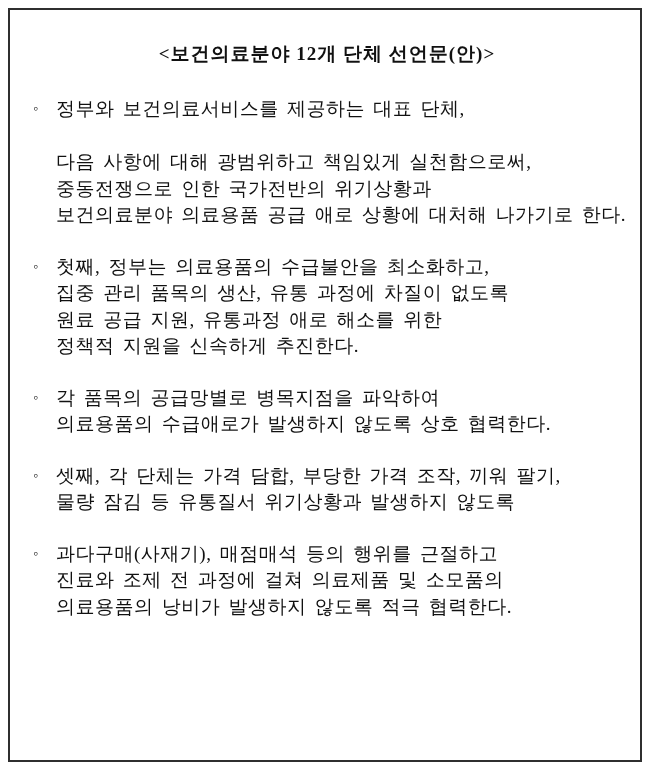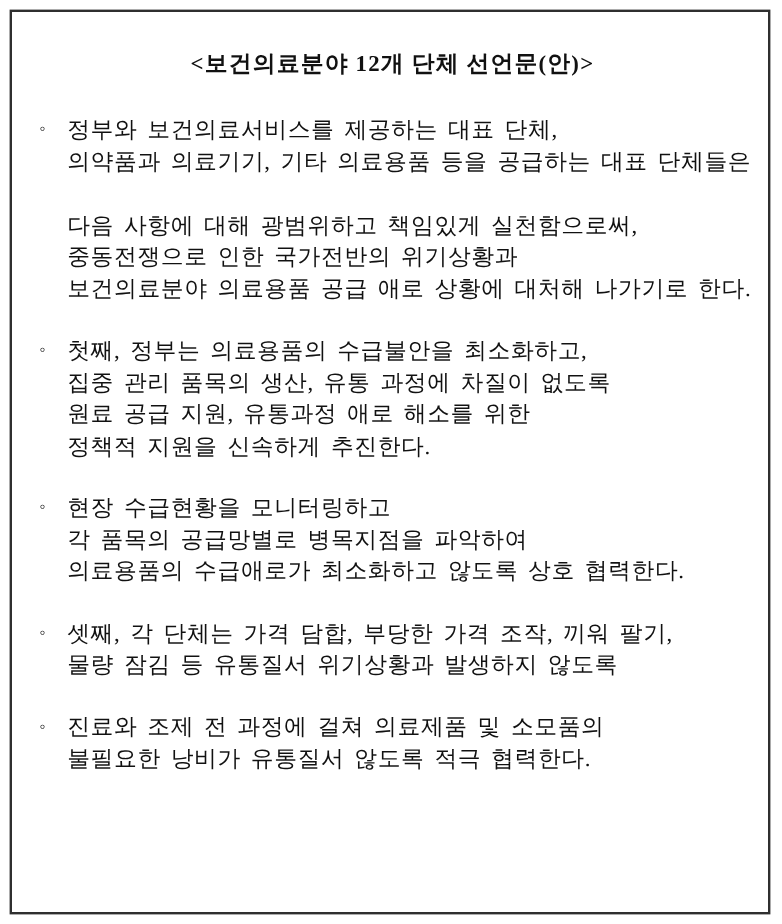--- a/index.html
+++ b/index.html
@@ -60,57 +60,56 @@
 
 <div class="page">
   <div class="doc-border">
 
     <div class="doc-title">&lt;보건의료분야 12개 단체 선언문(안)&gt;</div>
 
     <div class="para">
       <span class="bullet">◦</span>
       <div class="lines">
         <div class="line">정부와 보건의료서비스를 제공하는 대표 단체,</div>
-        <div class="line">의약품과 의료기기, 기타 의료용품 등을 공급하는 대표 단체들은</div>
         <div class="line"></div>
         <div class="line">다음 사항에 대해 광범위하고 책임있게 실천함으로써,</div>
         <div class="line">중동전쟁으로 인한 국가전반의 위기상황과</div>
         <div class="line">보건의료분야 의료용품 공급 애로 상황에 대처해 나가기로 한다.</div>
       </div>
     </div>
 
     <div class="para">
       <span class="bullet">◦</span>
       <div class="lines">
         <div class="line">첫째, 정부는 의료용품의 수급불안을 최소화하고,</div>
         <div class="line">집중 관리 품목의 생산, 유통 과정에 차질이 없도록</div>
         <div class="line">원료 공급 지원, 유통과정 애로 해소를 위한</div>
         <div class="line">정책적 지원을 신속하게 추진한다.</div>
       </div>
     </div>
 
     <div class="para">
       <span class="bullet">◦</span>
       <div class="lines">
-        <div class="line">현장 수급현황을 모니터링하고</div>
         <div class="line">각 품목의 공급망별로 병목지점을 파악하여</div>
-        <div class="line">의료용품의 수급애로가 최소화하고 않도록 상호 협력한다.</div>
+        <div class="line">의료용품의 수급애로가 발생하지 않도록 상호 협력한다.</div>
       </div>
     </div>
 
     <div class="para">
       <span class="bullet">◦</span>
       <div class="lines">
         <div class="line">셋째, 각 단체는 가격 담합, 부당한 가격 조작, 끼워 팔기,</div>
         <div class="line">물량 잠김 등 유통질서 위기상황과 발생하지 않도록</div>
       </div>
     </div>
 
     <div class="para">
       <span class="bullet">◦</span>
       <div class="lines">
+        <div class="line">과다구매(사재기), 매점매석 등의 행위를 근절하고</div>
         <div class="line">진료와 조제 전 과정에 걸쳐 의료제품 및 소모품의</div>
-        <div class="line">불필요한 낭비가 유통질서 않도록 적극 협력한다.</div>
+        <div class="line">의료용품의 낭비가 발생하지 않도록 적극 협력한다.</div>
       </div>
     </div>
 
   </div>
 </div>
 
 </body></html>

